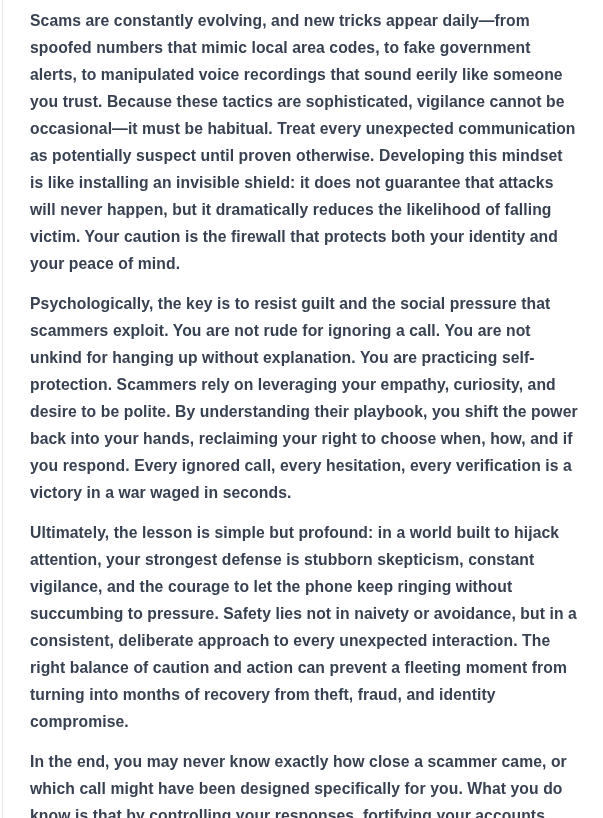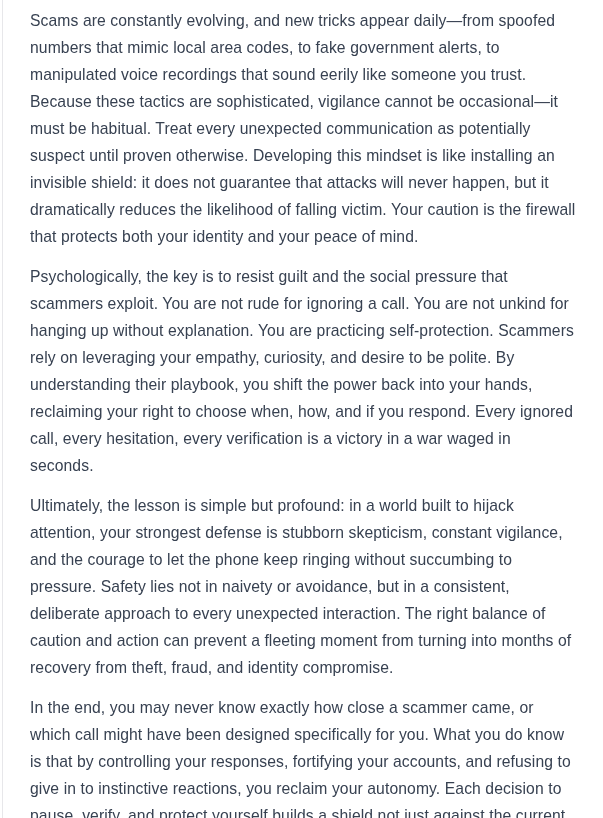--- a/index.html
+++ b/index.html
@@ -29,20 +29,21 @@
     width: 100%;
     height: 100%;
     padding: 7px 25px 10px 30px;
     color: #374151;
     font-size: 15.7px;
     line-height: 27px;
     letter-spacing: 0.1px;
   }
   .article-body p {
     margin: 0 0 13px 0;
+    font-weight: bold;
   }
   .article-body p:last-child {
     margin-bottom: 0;
   }
 </style>
 </head>
 <body>
 
 <div class="page">
   <div class="left-edge"></div>

